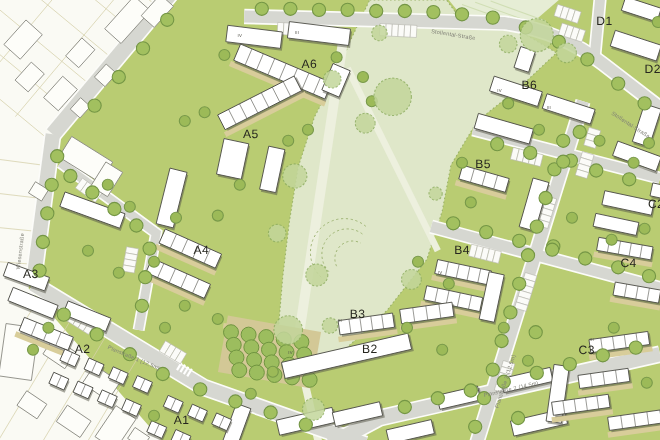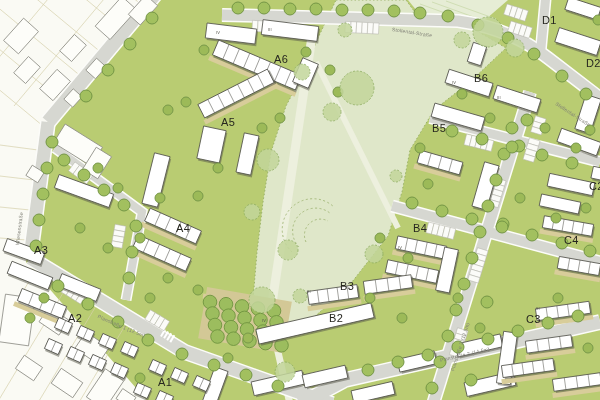--- a/index.html
+++ b/index.html
@@ -523,28 +523,28 @@
       <circle cx="462" cy="40" r="8" fill="#c3d69b" stroke="#8fae62" stroke-width="1" stroke-dasharray="2,1.6" opacity="0.85"></circle>
       <circle cx="345" cy="30" r="7" fill="#c3d69b" stroke="#8fae62" stroke-width="1" stroke-dasharray="2,1.6" opacity="0.85"></circle>
       <circle cx="374" cy="254" r="9" fill="#c3d69b" stroke="#8fae62" stroke-width="1" stroke-dasharray="2,1.6" opacity="0.85"></circle>
       <circle cx="396" cy="176" r="6" fill="#c3d69b" stroke="#8fae62" stroke-width="1" stroke-dasharray="2,1.6" opacity="0.85"></circle>
       <circle cx="285" cy="372" r="10" fill="#c3d69b" stroke="#8fae62" stroke-width="1" stroke-dasharray="2,1.6" opacity="0.85"></circle>
     </svg>
 
   <div class="labels">
     <span class="blk" style="left:158px;top:376px">A1</span>
     <span class="blk" style="left:68px;top:312px">A2</span>
-    <span class="blk" style="left:34px;top:244px">A3</span>
+    <span class="blk" style="left:21px;top:244px">A3</span>
     <span class="blk" style="left:176px;top:222px">A4</span>
     <span class="blk" style="left:221px;top:116px">A5</span>
     <span class="blk" style="left:274px;top:53px">A6</span>
     <span class="blk" style="left:329px;top:312px">B2</span>
-    <span class="blk" style="left:340px;top:280px">B3</span>
+    <span class="blk" style="left:318px;top:280px">B3</span>
     <span class="blk" style="left:413px;top:222px">B4</span>
-    <span class="blk" style="left:432px;top:122px">B5</span>
+    <span class="blk" style="left:432px;top:144px">B5</span>
     <span class="blk" style="left:474px;top:72px">B6</span>
     <span class="blk" style="left:589px;top:180px">C2</span>
     <span class="blk" style="left:526px;top:313px">C3</span>
     <span class="blk" style="left:564px;top:234px">C4</span>
     <span class="blk" style="left:542px;top:14px">D1</span>
     <span class="blk" style="left:586px;top:57px">D2</span>
 
     <span class="street" style="left:392px;top:26px;transform:rotate(9deg)">Stollental-Straße</span>
     <span class="street" style="left:556px;top:100px;transform:rotate(33deg)">Stollental-Straße</span>
     <span class="street" style="left:17px;top:242px;transform:rotate(-83deg)">Wiesenstraße</span>

